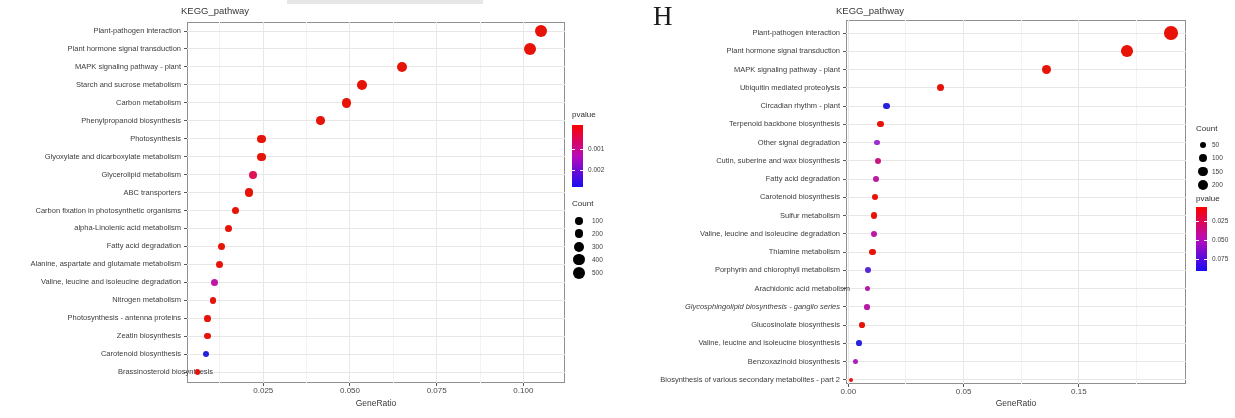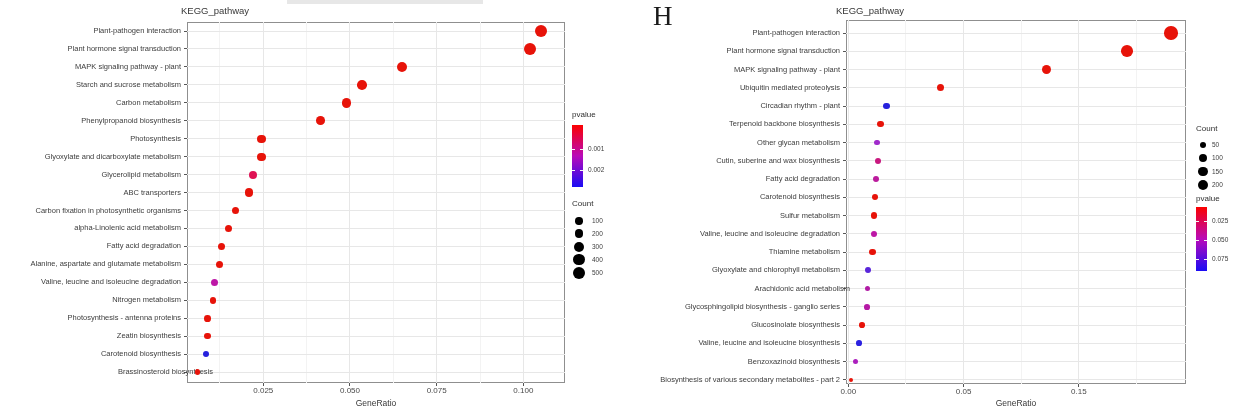--- a/index.html
+++ b/index.html
@@ -183,48 +183,48 @@
         <div class="tickmark" style="left: 843px; top: 87.25px; width: 3px; height: 1px;"></div>
         <div class="ylab" style="left: 0px; top: 82.75px; width: 840px;">Ubiquitin mediated proteolysis</div>
         <div class="grid-major" style="left: 846px; top: 105.5px; width: 340px; height: 1px;"></div>
         <div class="tickmark" style="left: 843px; top: 105.5px; width: 3px; height: 1px;"></div>
         <div class="ylab" style="left: 0px; top: 101px; width: 840px;">Circadian rhythm - plant</div>
         <div class="grid-major" style="left: 846px; top: 123.75px; width: 340px; height: 1px;"></div>
         <div class="tickmark" style="left: 843px; top: 123.75px; width: 3px; height: 1px;"></div>
         <div class="ylab" style="left: 0px; top: 119.25px; width: 840px;">Terpenoid backbone biosynthesis</div>
         <div class="grid-major" style="left: 846px; top: 142px; width: 340px; height: 1px;"></div>
         <div class="tickmark" style="left: 843px; top: 142px; width: 3px; height: 1px;"></div>
-        <div class="ylab" style="left: 0px; top: 137.5px; width: 840px;">Other glycan metabolism</div>
+        <div class="ylab" style="left: 0px; top: 137.5px; width: 840px;">Other signal degradation</div>
         <div class="grid-major" style="left: 846px; top: 160.25px; width: 340px; height: 1px;"></div>
         <div class="tickmark" style="left: 843px; top: 160.25px; width: 3px; height: 1px;"></div>
         <div class="ylab" style="left: 0px; top: 155.75px; width: 840px;">Cutin, suberine and wax biosynthesis</div>
         <div class="grid-major" style="left: 846px; top: 178.5px; width: 340px; height: 1px;"></div>
         <div class="tickmark" style="left: 843px; top: 178.5px; width: 3px; height: 1px;"></div>
         <div class="ylab" style="left: 0px; top: 174px; width: 840px;">Fatty acid degradation</div>
         <div class="grid-major" style="left: 846px; top: 196.75px; width: 340px; height: 1px;"></div>
         <div class="tickmark" style="left: 843px; top: 196.75px; width: 3px; height: 1px;"></div>
         <div class="ylab" style="left: 0px; top: 192.25px; width: 840px;">Carotenoid biosynthesis</div>
         <div class="grid-major" style="left: 846px; top: 215px; width: 340px; height: 1px;"></div>
         <div class="tickmark" style="left: 843px; top: 215px; width: 3px; height: 1px;"></div>
         <div class="ylab" style="left: 0px; top: 210.5px; width: 840px;">Sulfur metabolism</div>
         <div class="grid-major" style="left: 846px; top: 233.25px; width: 340px; height: 1px;"></div>
         <div class="tickmark" style="left: 843px; top: 233.25px; width: 3px; height: 1px;"></div>
         <div class="ylab" style="left: 0px; top: 228.75px; width: 840px;">Valine, leucine and isoleucine degradation</div>
         <div class="grid-major" style="left: 846px; top: 251.5px; width: 340px; height: 1px;"></div>
         <div class="tickmark" style="left: 843px; top: 251.5px; width: 3px; height: 1px;"></div>
         <div class="ylab" style="left: 0px; top: 247px; width: 840px;">Thiamine metabolism</div>
         <div class="grid-major" style="left: 846px; top: 269.75px; width: 340px; height: 1px;"></div>
         <div class="tickmark" style="left: 843px; top: 269.75px; width: 3px; height: 1px;"></div>
-        <div class="ylab" style="left: 0px; top: 265.25px; width: 840px;">Glyoxylate and chlorophyll metabolism</div>
+        <div class="ylab" style="left: 0px; top: 265.25px; width: 840px;">Porphyrin and chlorophyll metabolism</div>
         <div class="grid-major" style="left: 846px; top: 288px; width: 340px; height: 1px;"></div>
         <div class="tickmark" style="left: 843px; top: 288px; width: 3px; height: 1px;"></div>
         <div class="ylab" style="left: 10px; top: 283.5px; width: 840px;">Arachidonic acid metabolism</div>
         <div class="grid-major" style="left: 846px; top: 306.25px; width: 340px; height: 1px;"></div>
         <div class="tickmark" style="left: 843px; top: 306.25px; width: 3px; height: 1px;"></div>
-        <div class="ylab" style="left: 0px; top: 301.75px; width: 840px;">Glycosphingolipid biosynthesis - ganglio series</div>
+        <div class="ylab" style="left: 0px; top: 301.75px; width: 840px; font-style: italic;">Glycosphingolipid biosynthesis - ganglio series</div>
         <div class="grid-major" style="left: 846px; top: 324.5px; width: 340px; height: 1px;"></div>
         <div class="tickmark" style="left: 843px; top: 324.5px; width: 3px; height: 1px;"></div>
         <div class="ylab" style="left: 0px; top: 320px; width: 840px;">Glucosinolate biosynthesis</div>
         <div class="grid-major" style="left: 846px; top: 342.75px; width: 340px; height: 1px;"></div>
         <div class="tickmark" style="left: 843px; top: 342.75px; width: 3px; height: 1px;"></div>
         <div class="ylab" style="left: 0px; top: 338.25px; width: 840px;">Valine, leucine and isoleucine biosynthesis</div>
         <div class="grid-major" style="left: 846px; top: 361px; width: 340px; height: 1px;"></div>
         <div class="tickmark" style="left: 843px; top: 361px; width: 3px; height: 1px;"></div>
         <div class="ylab" style="left: 0px; top: 356.5px; width: 840px;">Benzoxazinoid biosynthesis</div>
         <div class="grid-major" style="left: 846px; top: 379.25px; width: 340px; height: 1px;"></div>

